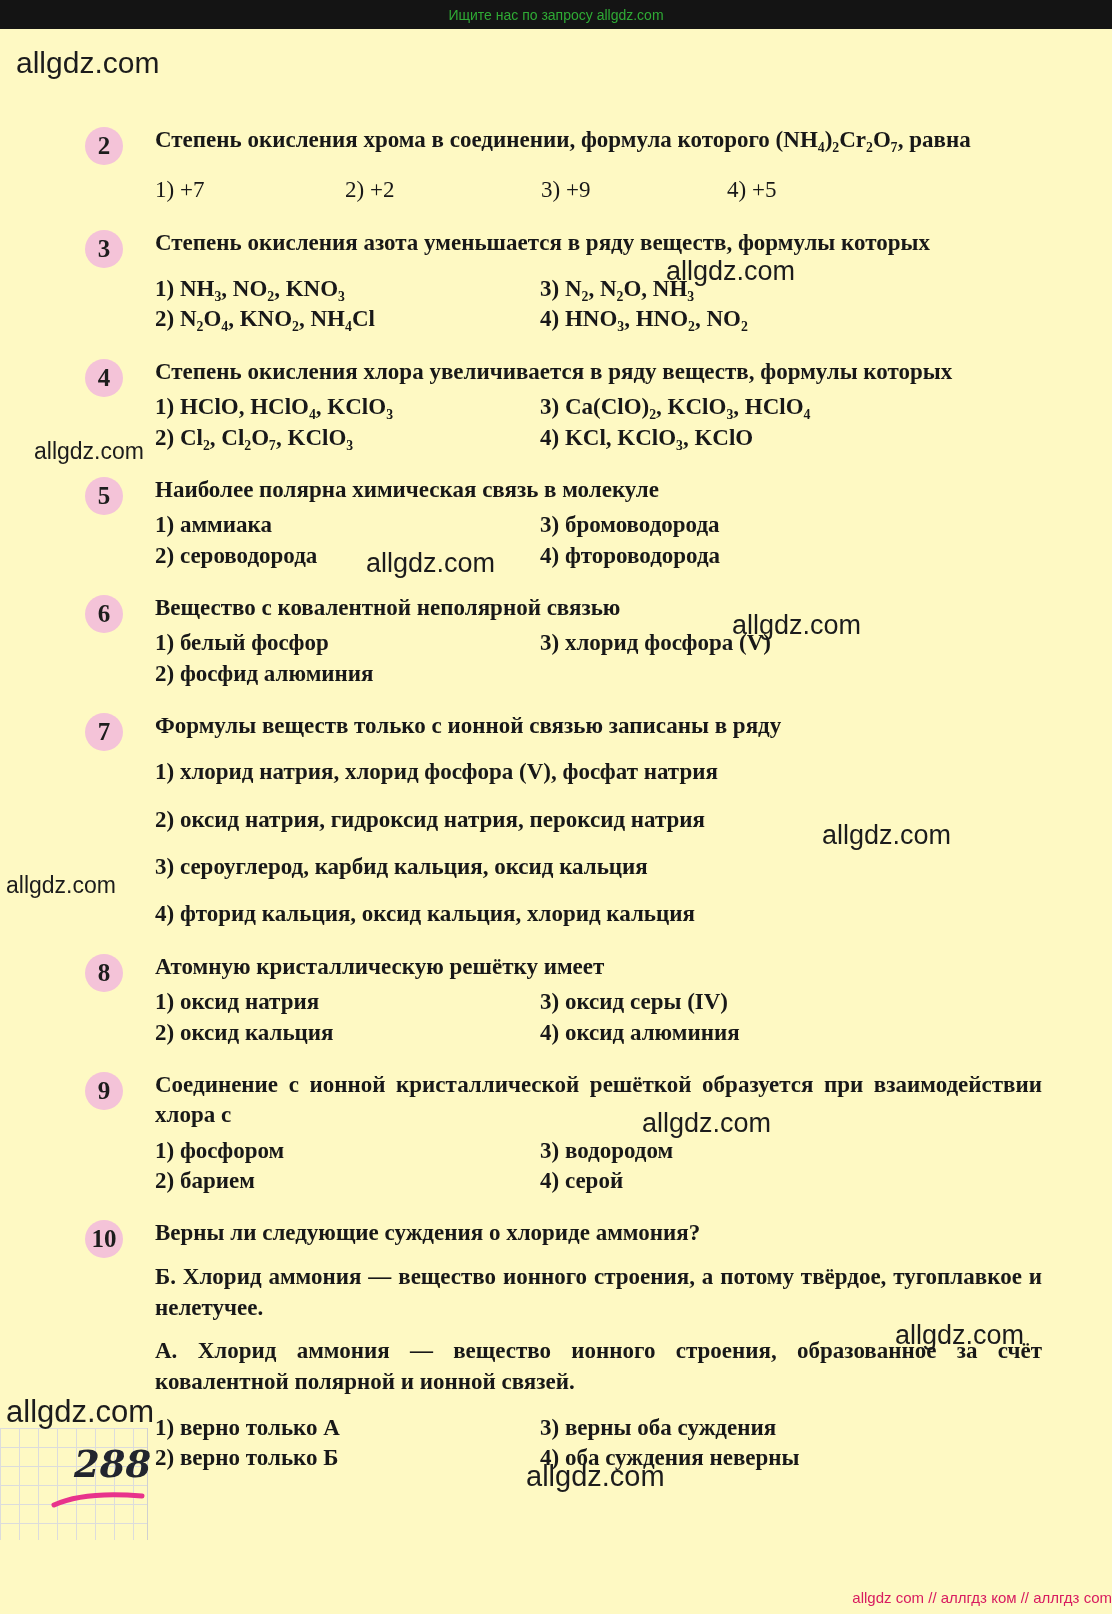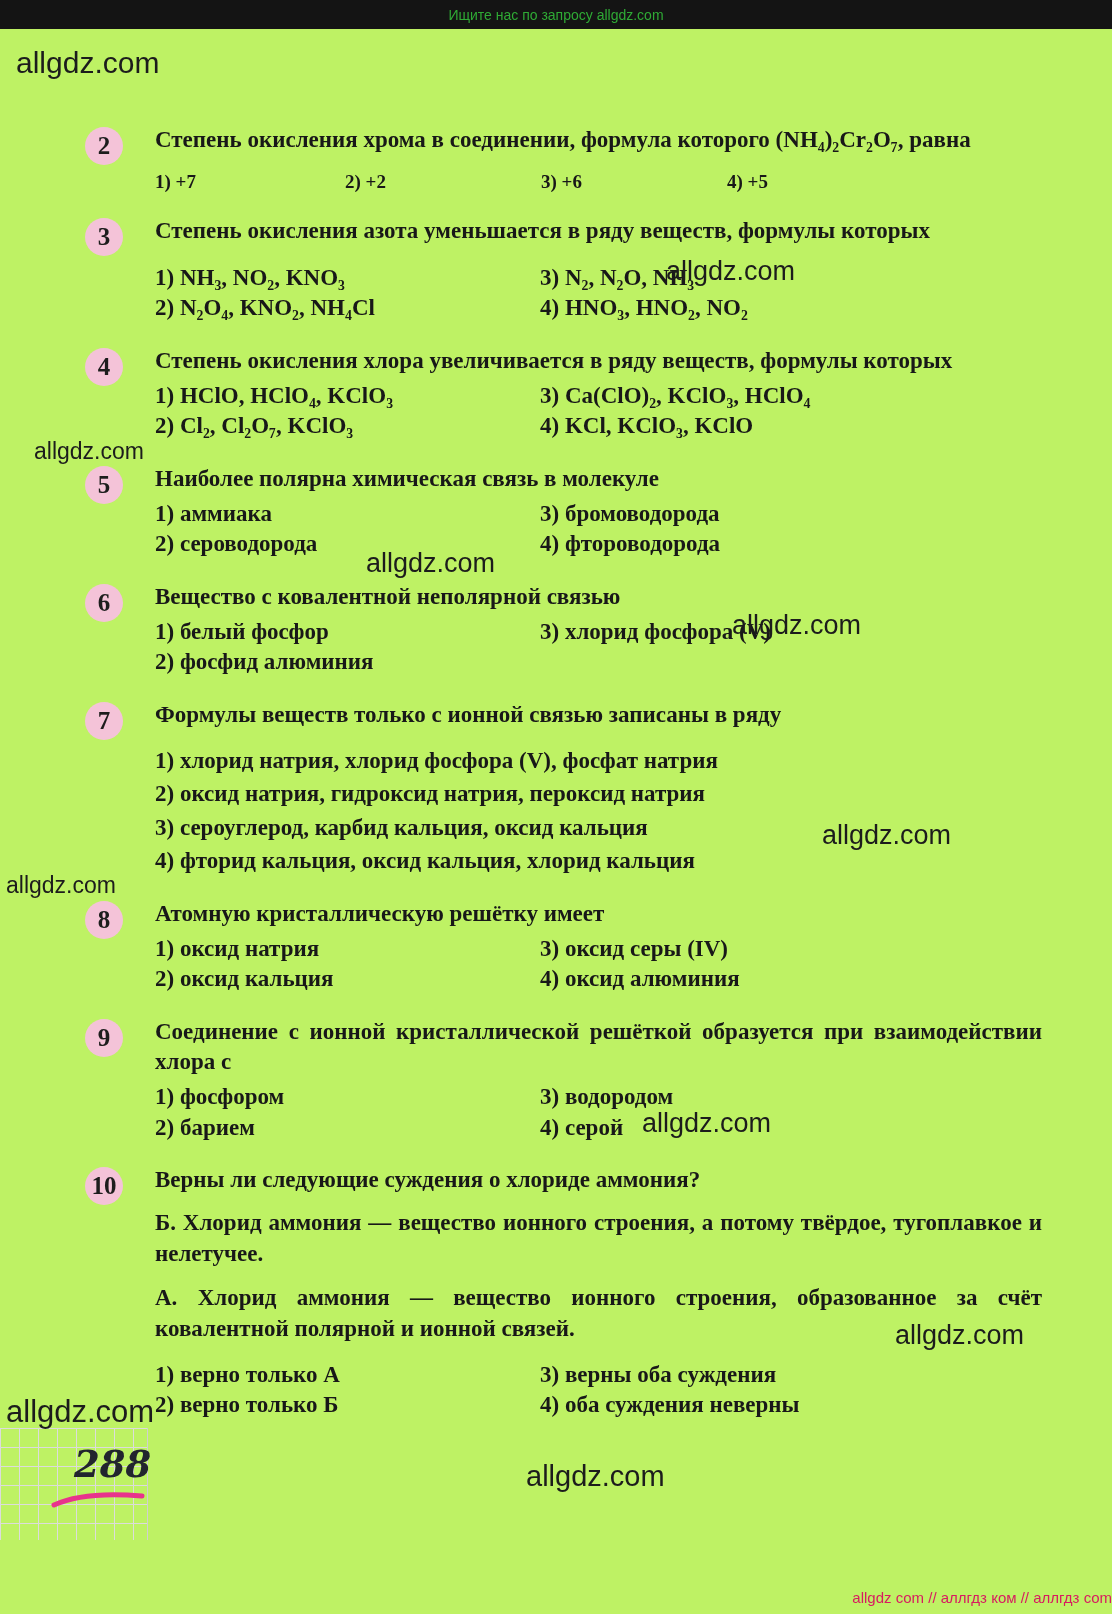--- a/index.html
+++ b/index.html
@@ -1,19 +1,19 @@
 <!DOCTYPE html>
 <html><head>
 <meta charset="utf-8">
 <style>
   * { margin:0; padding:0; box-sizing:border-box; }
   html,body { background:#ffffff; }
   .page {
     position:relative; width:1112px; height:1614px; margin:0 auto;
-    background:#bef264; color:#181818; overflow:hidden;
+    background:#fef9c3; color:#181818; overflow:hidden;
     font-family:"Liberation Serif","DejaVu Serif",serif;
   }
   .banner {
     height:29px; background:#141414; display:flex; align-items:center; justify-content:center;
     font-family:"Liberation Sans","DejaVu Sans",sans-serif; font-size:14px; color:#2faa35;
   }
   .content { padding:96px 70px 0 85px; }
   .q { display:flex; align-items:flex-start; margin-bottom:22px; }
   .q-badge {
     flex:0 0 38px; height:38px; border-radius:50%; background:#f4c3d8; color:#1d1d1d;
@@ -24,24 +24,24 @@
   .q-text {
     font-size:23px; font-weight:700; line-height:1.32;
     text-align:justify; text-justify:inter-word;
   }
   .opts {
     display:grid; grid-template-columns:385px 1fr; row-gap:0;
     font-size:23px; font-weight:700; line-height:1.32; margin-top:5px;
   }
   .opts-inline {
     display:grid; grid-template-columns:190px 196px 186px 1fr;
-    font-size:19px; font-weight:700; line-height:1.32; margin-top:14px;
+    font-size:23px; font-weight:400; line-height:1.32; margin-top:20px;
   }
   .opts-list {
-    display:flex; flex-direction:column; gap:3px;
+    display:flex; flex-direction:column; gap:17px;
     font-size:23px; font-weight:700; line-height:1.32; margin-top:5px;
   }
   .gap-top { margin-top:16px; }
   .statement {
     font-size:23px; font-weight:700; line-height:1.35; margin-top:12px;
     text-align:justify; text-justify:inter-word;
   }
   .wm {
     position:absolute; color:#1c1c1c; white-space:nowrap;
     font-family:"Liberation Sans","DejaVu Sans",sans-serif; font-weight:400; z-index:5;
@@ -74,21 +74,21 @@
 
   <div class="content">
 
     <section class="q">
       <div class="q-badge">2</div>
       <div class="q-content">
         <p class="q-text">Степень окисления хрома в соединении, формула которого (NH₄)₂Cr₂O₇, равна</p>
         <div class="opts-inline">
           <span class="opt">1) +7</span>
           <span class="opt">2) +2</span>
-          <span class="opt">3) +6</span>
+          <span class="opt">3) +9</span>
           <span class="opt">4) +5</span>
         </div>
       </div>
     </section>
 
     <section class="q">
       <div class="q-badge">3</div>
       <div class="q-content">
         <p class="q-text">Степень окисления азота уменьшается в ряду веществ, формулы которых</p>
         <div class="opts gap-top">

